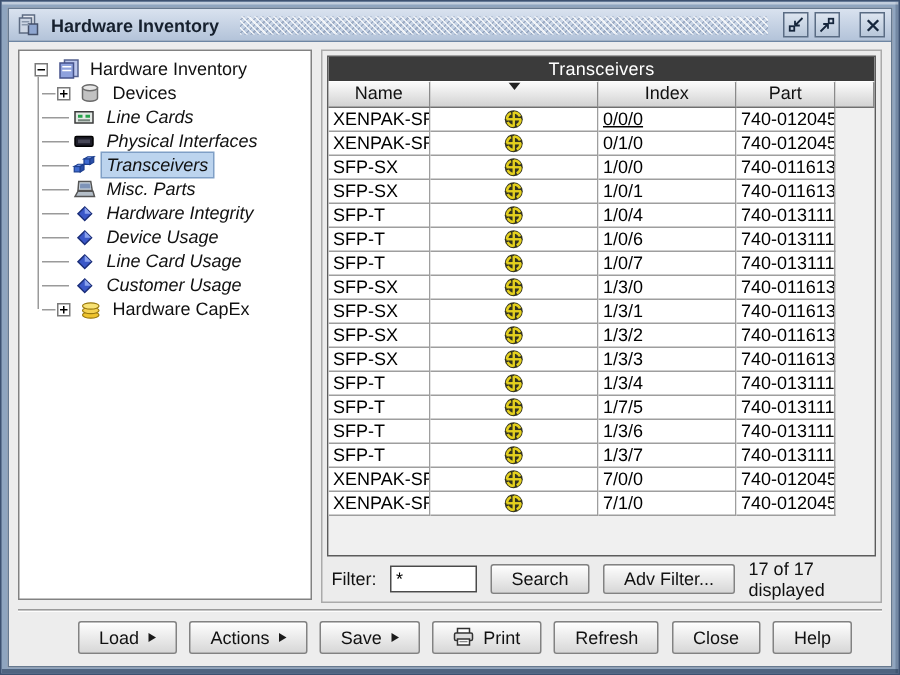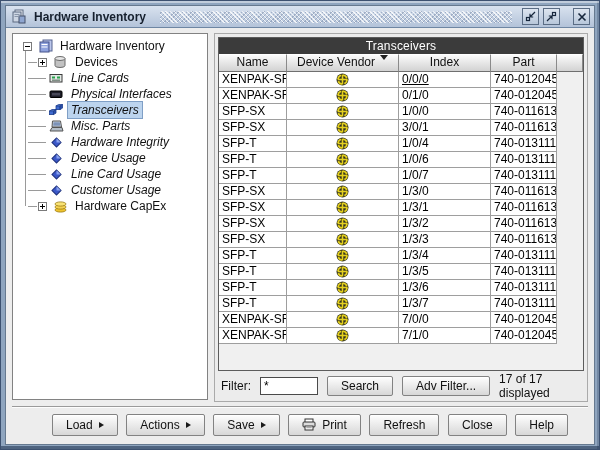--- a/index.html
+++ b/index.html
@@ -281,21 +281,20 @@
           </div>
 
         <div class="right-panel">
           <div class="table-box">
             <div class="table-title">Transceivers</div>
             <div class="header-row">
                 <div class="hcell" style="width: 68px;">
                   <span>Name</span>
                 </div>
                 <div class="hcell" style="width: 112px;">
-                  <span>Device Vendor</span>
                   <span class="sort-desc"></span>
                 </div>
                 <div class="hcell" style="width: 92px;">
                   <span>Index</span>
                 </div>
                 <div class="hcell" style="width: 66px;">
                   <span>Part</span>
                 </div>
                 <div class="hcell filler"></div>
               </div>
@@ -350,21 +349,21 @@
                   <div class="tcell center" style="width: 112px;">
                     <span style="display: inline-flex;">
                       <svg width="13" height="13" viewBox="0 0 13 13">
                         <circle cx="6.5" cy="6.5" r="6" fill="#33331f"></circle>
                         <circle cx="6.5" cy="6.5" r="4.5" fill="none" stroke="#e4d01e" stroke-width="1.7" stroke-dasharray="5 2.1"></circle>
                         <rect x="5.7" y="1.6" width="1.6" height="9.8" fill="#e4d01e"></rect>
                         <rect x="1.6" y="5.7" width="9.8" height="1.6" fill="#e4d01e"></rect>
                       </svg>
                     </span>
                   </div>
-                  <div class="tcell" style="width: 92px;">3/0/1</div>
+                  <div class="tcell" style="width: 92px;">1/0/1</div>
                   <div class="tcell" style="width: 66px;">740-011613</div>
                 </div>
                 <div class="trow">
                   <div class="tcell" style="width: 68px;">SFP-T</div>
                   <div class="tcell center" style="width: 112px;">
                     <span style="display: inline-flex;">
                       <svg width="13" height="13" viewBox="0 0 13 13">
                         <circle cx="6.5" cy="6.5" r="6" fill="#33331f"></circle>
                         <circle cx="6.5" cy="6.5" r="4.5" fill="none" stroke="#e4d01e" stroke-width="1.7" stroke-dasharray="5 2.1"></circle>
                         <rect x="5.7" y="1.6" width="1.6" height="9.8" fill="#e4d01e"></rect>
@@ -485,21 +484,21 @@
                   <div class="tcell center" style="width: 112px;">
                     <span style="display: inline-flex;">
                       <svg width="13" height="13" viewBox="0 0 13 13">
                         <circle cx="6.5" cy="6.5" r="6" fill="#33331f"></circle>
                         <circle cx="6.5" cy="6.5" r="4.5" fill="none" stroke="#e4d01e" stroke-width="1.7" stroke-dasharray="5 2.1"></circle>
                         <rect x="5.7" y="1.6" width="1.6" height="9.8" fill="#e4d01e"></rect>
                         <rect x="1.6" y="5.7" width="9.8" height="1.6" fill="#e4d01e"></rect>
                       </svg>
                     </span>
                   </div>
-                  <div class="tcell" style="width: 92px;">1/3/5</div>
+                  <div class="tcell" style="width: 92px;">1/7/5</div>
                   <div class="tcell" style="width: 66px;">740-013111</div>
                 </div>
                 <div class="trow">
                   <div class="tcell" style="width: 68px;">SFP-T</div>
                   <div class="tcell center" style="width: 112px;">
                     <span style="display: inline-flex;">
                       <svg width="13" height="13" viewBox="0 0 13 13">
                         <circle cx="6.5" cy="6.5" r="6" fill="#33331f"></circle>
                         <circle cx="6.5" cy="6.5" r="4.5" fill="none" stroke="#e4d01e" stroke-width="1.7" stroke-dasharray="5 2.1"></circle>
                         <rect x="5.7" y="1.6" width="1.6" height="9.8" fill="#e4d01e"></rect>

